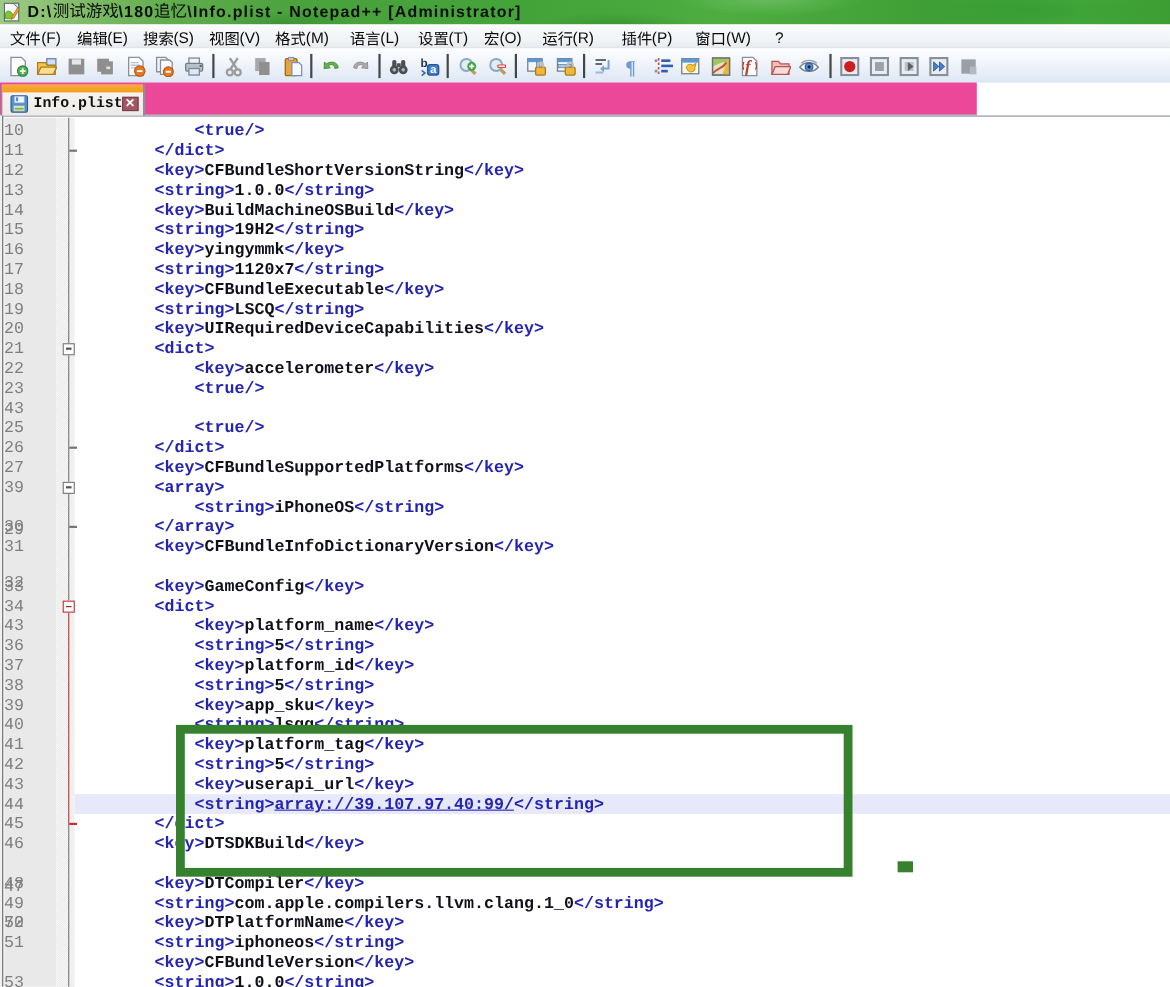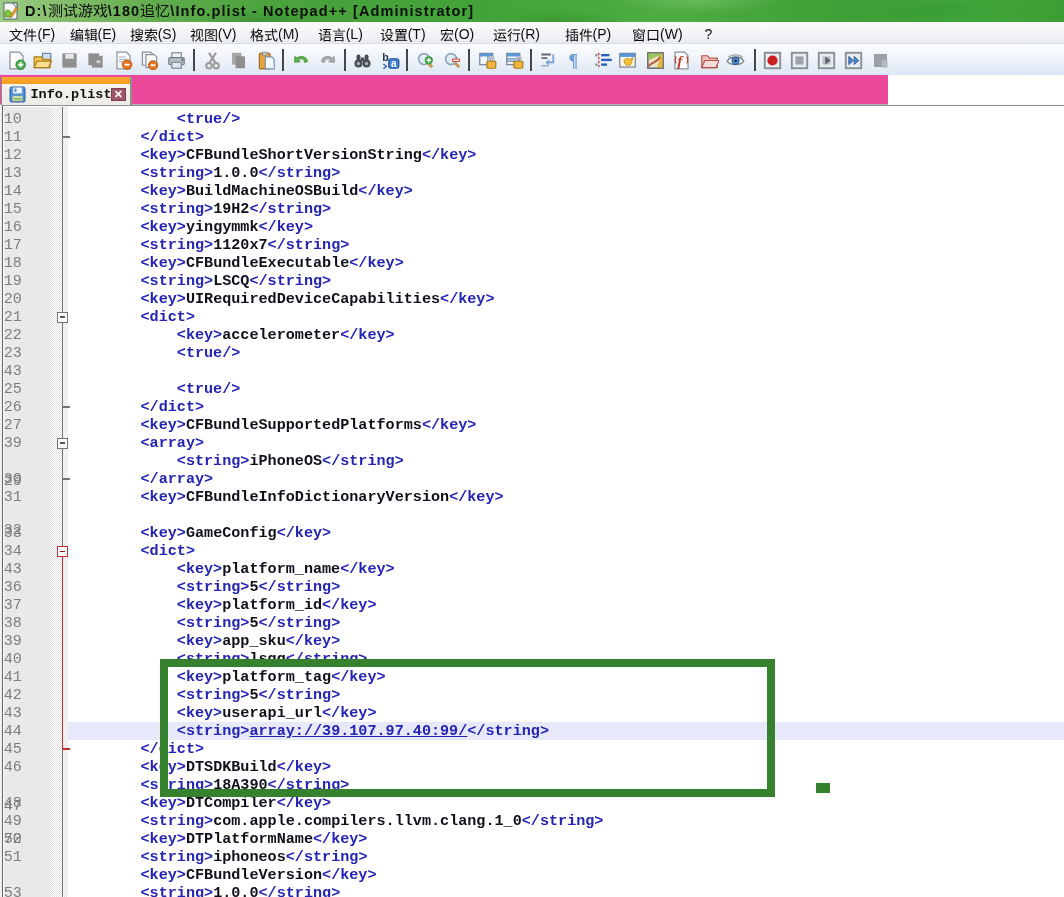--- a/index.html
+++ b/index.html
@@ -421,21 +421,20 @@
 <div class="cl" style="top:686px">&nbsp;&nbsp;&nbsp;&nbsp;&nbsp;&nbsp;&nbsp;&nbsp;&nbsp;&nbsp;&nbsp;&nbsp;<b>&lt;string&gt;</b>5<b>&lt;/string&gt;</b></div>
 <div class="lnum" style="top:704px">43</div>
 <div class="cl" style="top:704px">&nbsp;&nbsp;&nbsp;&nbsp;&nbsp;&nbsp;&nbsp;&nbsp;&nbsp;&nbsp;&nbsp;&nbsp;<b>&lt;key&gt;</b>userapi_url<b>&lt;/key&gt;</b></div>
 <div class="lnum" style="top:722px">44</div>
 <div class="cl" style="top:722px">&nbsp;&nbsp;&nbsp;&nbsp;&nbsp;&nbsp;&nbsp;&nbsp;&nbsp;&nbsp;&nbsp;&nbsp;<b>&lt;string&gt;</b><span class="urlx">array://39.107.97.40:99/</span><b>&lt;/string&gt;</b></div>
 <div class="lnum" style="top:740px">45</div>
 <div class="cl" style="top:740px">&nbsp;&nbsp;&nbsp;&nbsp;&nbsp;&nbsp;&nbsp;&nbsp;<b>&lt;/dict&gt;</b></div>
 <div class="lnum" style="top:758px">46</div>
 <div class="cl" style="top:758px">&nbsp;&nbsp;&nbsp;&nbsp;&nbsp;&nbsp;&nbsp;&nbsp;<b>&lt;key&gt;</b>DTSDKBuild<b>&lt;/key&gt;</b></div>
 <div class="lnum" style="top:797px">47</div>
-<div class="cl" style="top:776px">&nbsp;&nbsp;&nbsp;&nbsp;&nbsp;&nbsp;&nbsp;&nbsp;<b>&lt;string&gt;</b>18A390<b>&lt;/string&gt;</b></div>
 <div class="lnum" style="top:794px">48</div>
 <div class="cl" style="top:794px">&nbsp;&nbsp;&nbsp;&nbsp;&nbsp;&nbsp;&nbsp;&nbsp;<b>&lt;key&gt;</b>DTCompiler<b>&lt;/key&gt;</b></div>
 <div class="lnum" style="top:812px">49</div>
 <div class="cl" style="top:812px">&nbsp;&nbsp;&nbsp;&nbsp;&nbsp;&nbsp;&nbsp;&nbsp;<b>&lt;string&gt;</b>com.apple.compilers.llvm.clang.1_0<b>&lt;/string&gt;</b></div>
 <div class="lnum" style="top:830px">70</div>
 <div class="cl" style="top:830px">&nbsp;&nbsp;&nbsp;&nbsp;&nbsp;&nbsp;&nbsp;&nbsp;<b>&lt;key&gt;</b>DTPlatformName<b>&lt;/key&gt;</b></div>
 <div class="lnum" style="top:848px">51</div>
 <div class="cl" style="top:848px">&nbsp;&nbsp;&nbsp;&nbsp;&nbsp;&nbsp;&nbsp;&nbsp;<b>&lt;string&gt;</b>iphoneos<b>&lt;/string&gt;</b></div>
 <div class="lnum" style="top:830px">52</div>
 <div class="cl" style="top:866px">&nbsp;&nbsp;&nbsp;&nbsp;&nbsp;&nbsp;&nbsp;&nbsp;<b>&lt;key&gt;</b>CFBundleVersion<b>&lt;/key&gt;</b></div>

